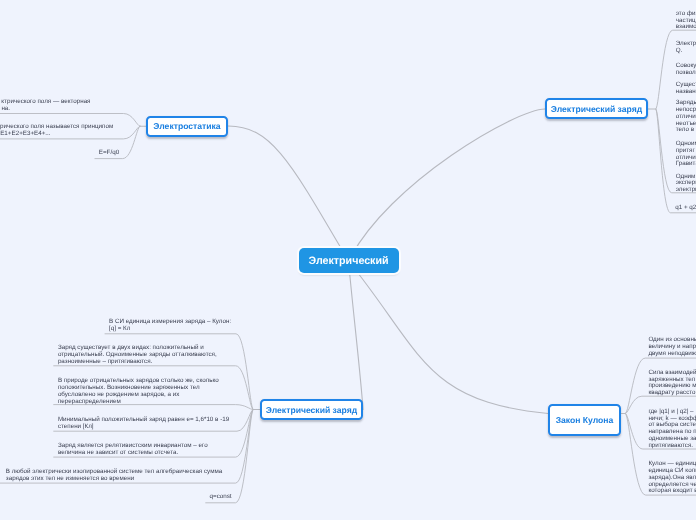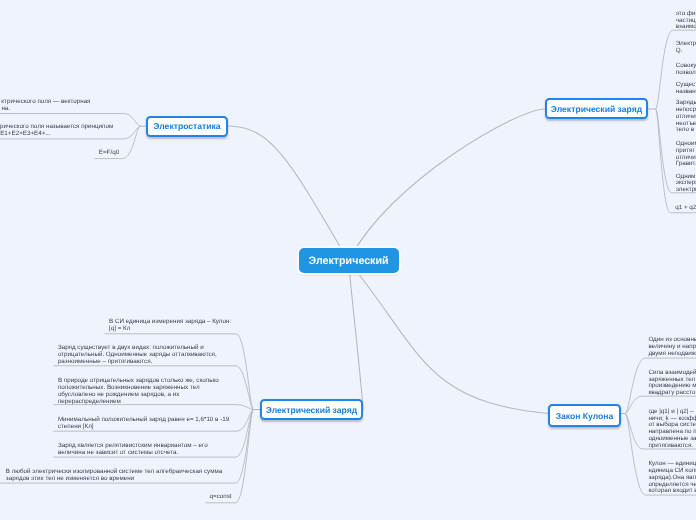--- a/index.html
+++ b/index.html
@@ -53,21 +53,21 @@
     </svg>
 
   <div class="node central" style="left: 298.5px; top: 248px; width: 100.2px; height: 25.2px;">Электрический</div>
 
   <div class="node branch" style="left: 145.8px; top: 115.8px; width: 82.4px; height: 21.3px;">Электростатика</div>
 
   <div class="node branch" style="left: 545px; top: 98px; width: 103px; height: 21px;">Электрический заряд</div>
 
   <div class="node branch" style="left: 260px; top: 399px; width: 103px; height: 21px;">Электрический заряд</div>
 
-  <div class="node branch" style="left: 548px; top: 404px; width: 73px; height: 23px;">Закон Кулона</div>
+  <div class="node branch" style="left: 548px; top: 404px; width: 73px; height: 32px;">Закон Кулона</div>
 
   <div id="leaves">
       <div class="leaf" style="left: 1.3px; top: 99.4px;">ктрического поля — векторная</div>
       <div class="leaf" style="left: 1.4px; top: 105.9px;">на.</div>
       <div class="leaf" style="left: 0px; top: 124.2px;">рического поля называется принципом</div>
       <div class="leaf" style="left: 0.2px; top: 131px;">E1+E2+E3+E4+...</div>
       <div class="leaf" style="left: 98.8px; top: 150.4px;">E=F/q0</div>
       <div class="leaf" style="left: 675.8px; top: 10.7px;">это физ</div>
       <div class="leaf" style="left: 675.8px; top: 17.5px;">частиц</div>
       <div class="leaf" style="left: 675.8px; top: 24.3px;">взаимо</div>

